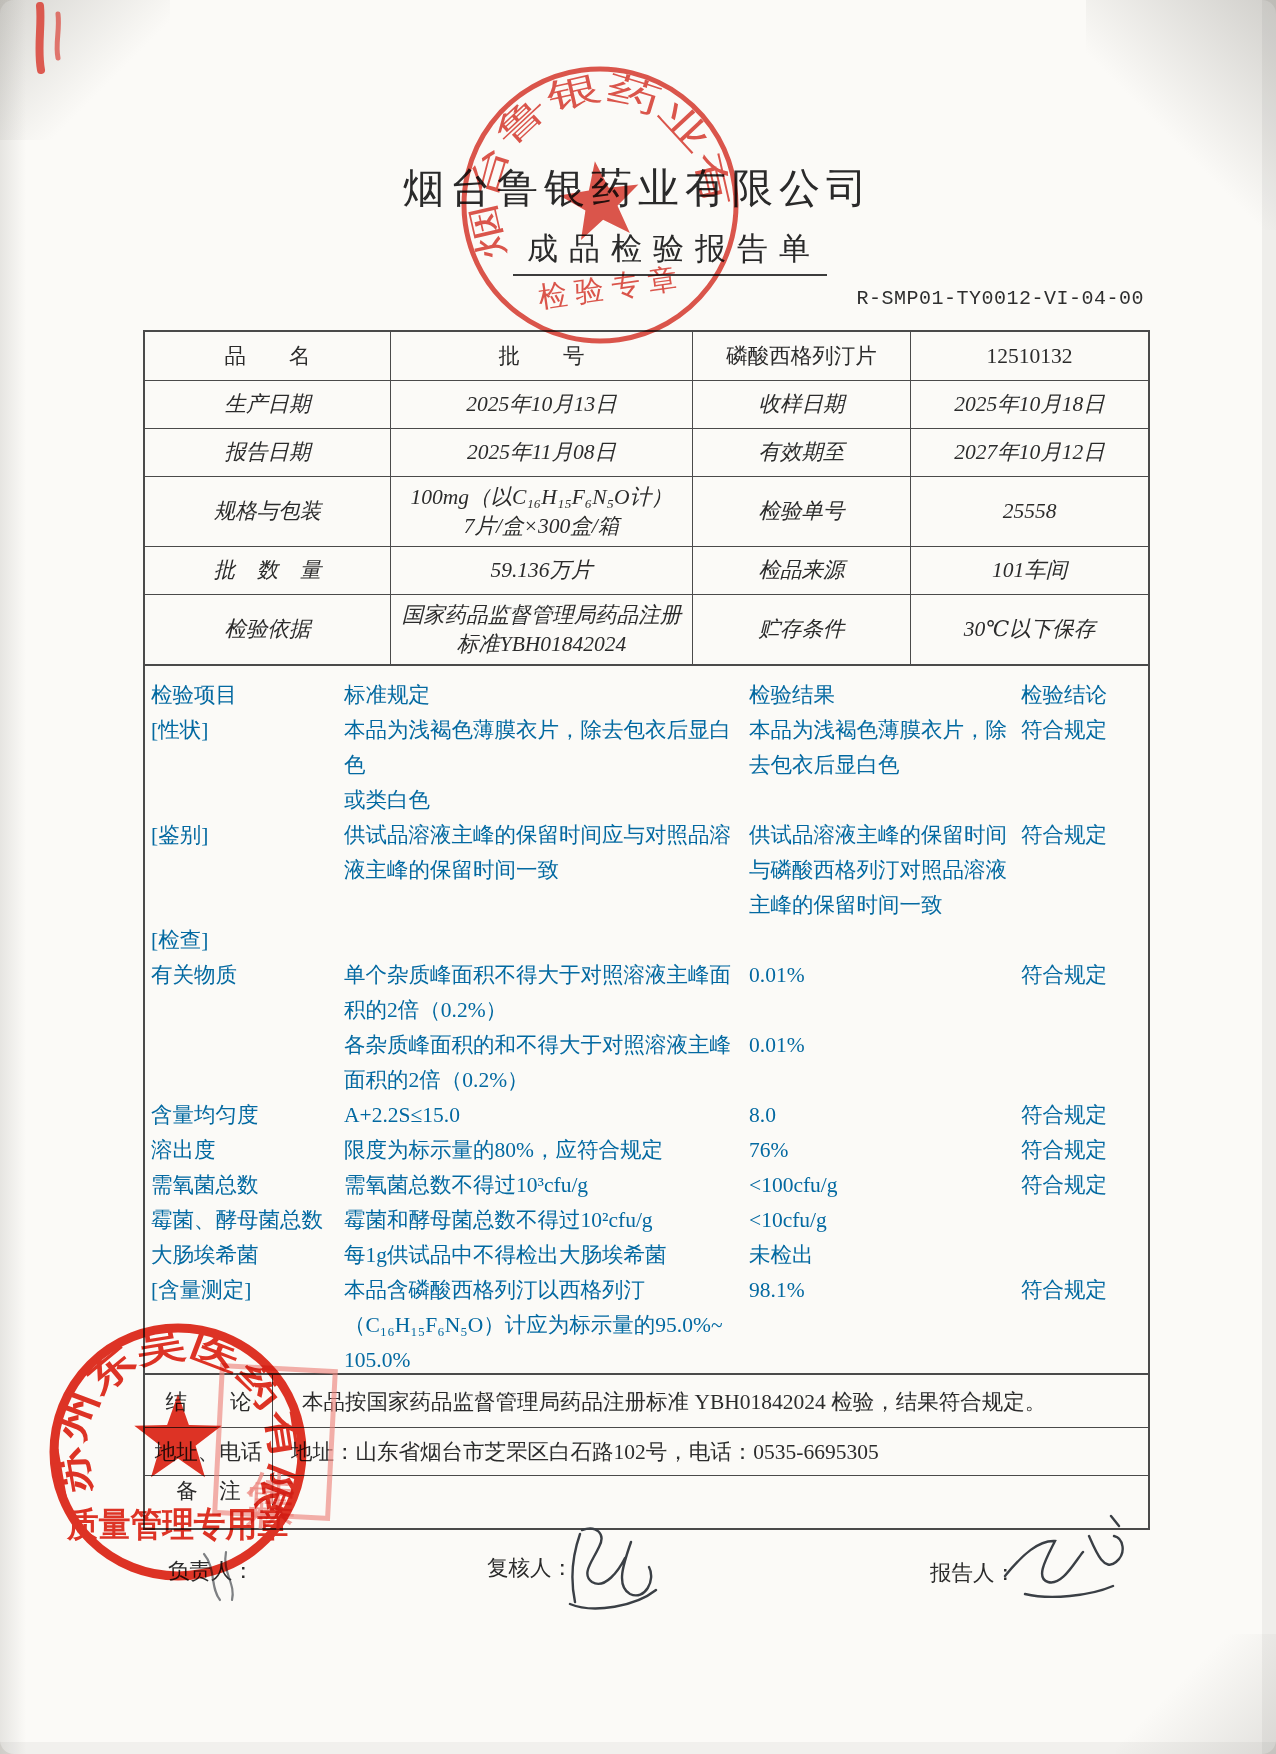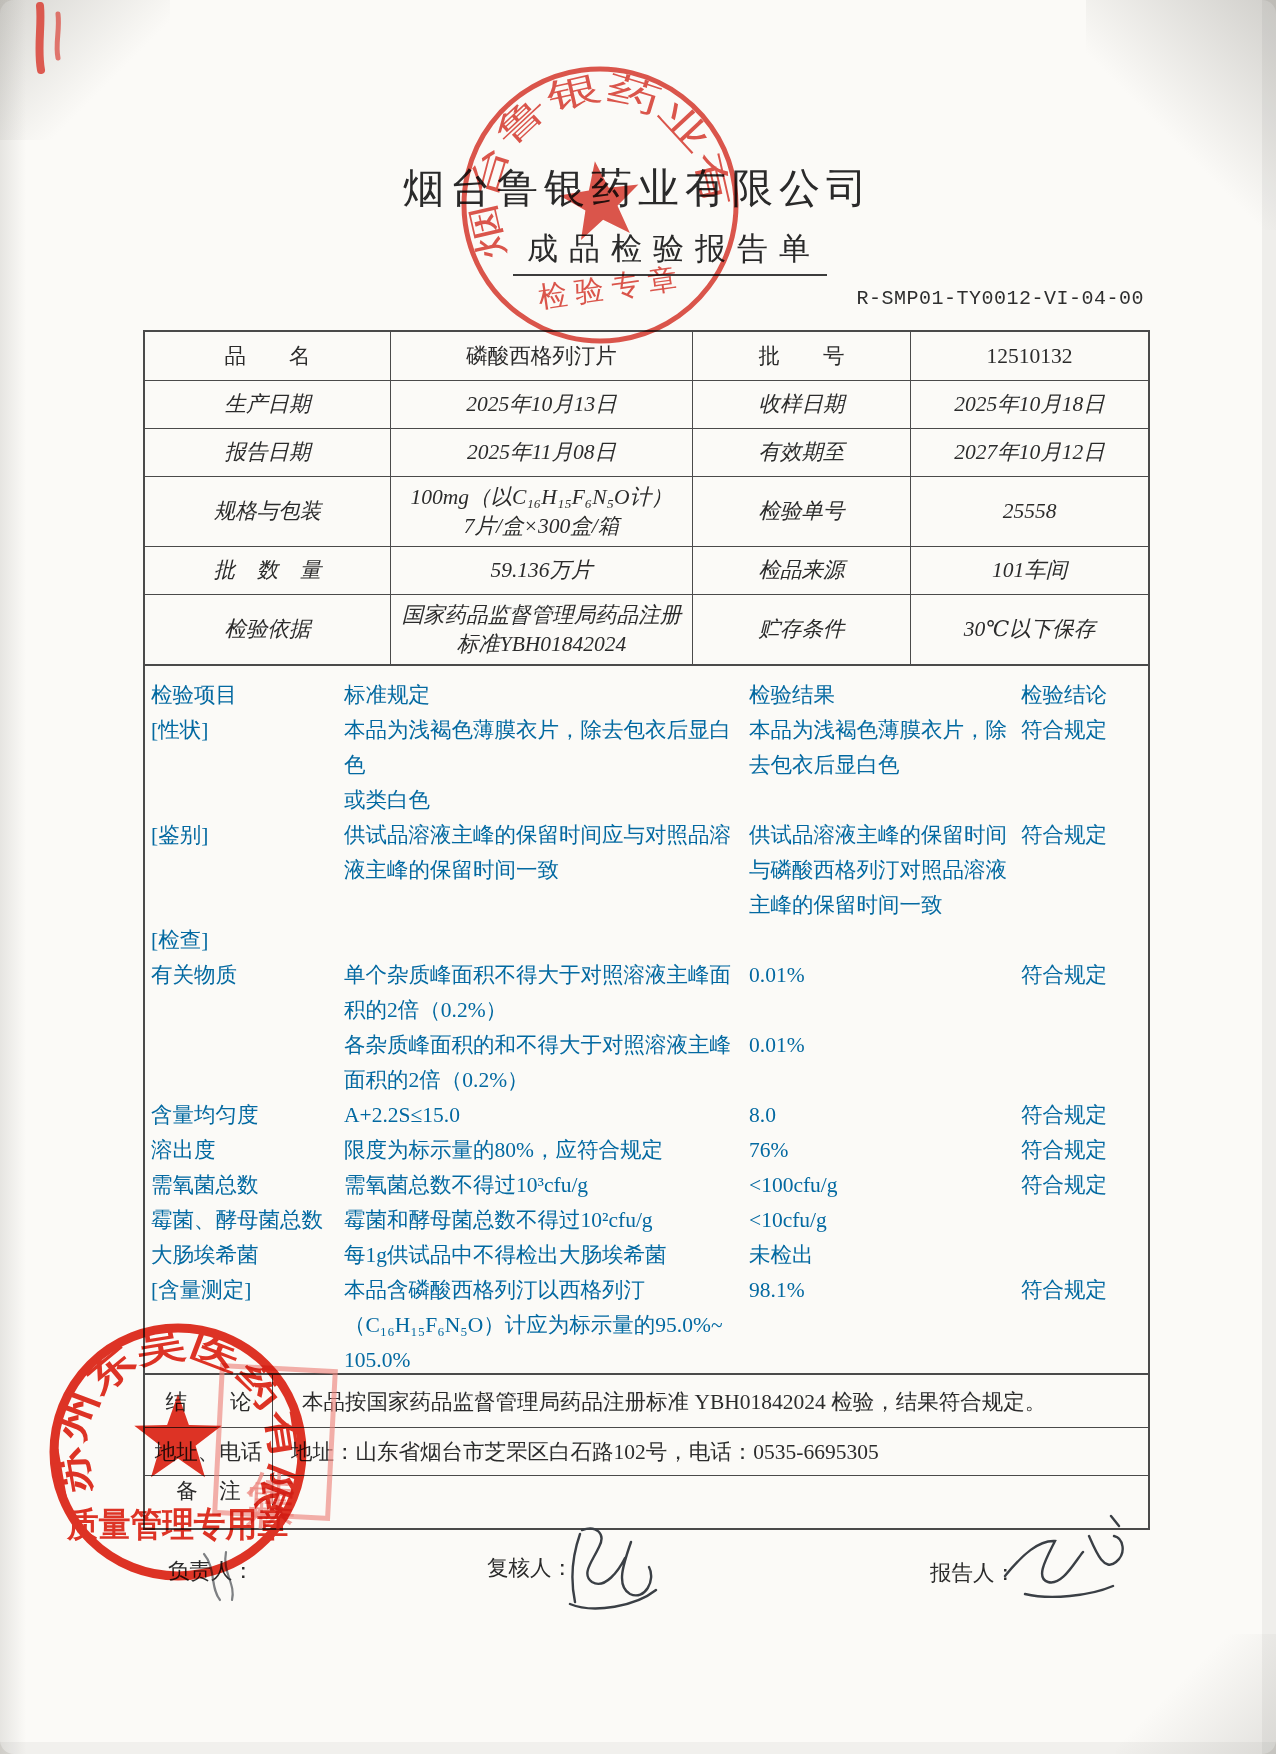--- a/index.html
+++ b/index.html
@@ -83,22 +83,22 @@
   <div class="company">烟台鲁银药业有限公司</div>
   <div class="title-wrap">
     <span class="title">成品检验报告单</span>
   </div>
   <div class="doc-code">R-SMP01-TY0012-VI-04-00</div>
 
   <div class="frame">
 
     <div class="itable">
       <div class="c r48">品　　名</div>
+      <div class="c r48">批　　号</div>
       <div class="c r48">磷酸西格列汀片</div>
-      <div class="c r48">批　　号</div>
       <div class="c r48">12510132</div>
 
       <div class="c r48">生产日期</div>
       <div class="c r48">2025年10月13日</div>
       <div class="c r48">收样日期</div>
       <div class="c r48">2025年10月18日</div>
 
       <div class="c r48">报告日期</div>
       <div class="c r48">2025年11月08日</div>
       <div class="c r48">有效期至</div>

